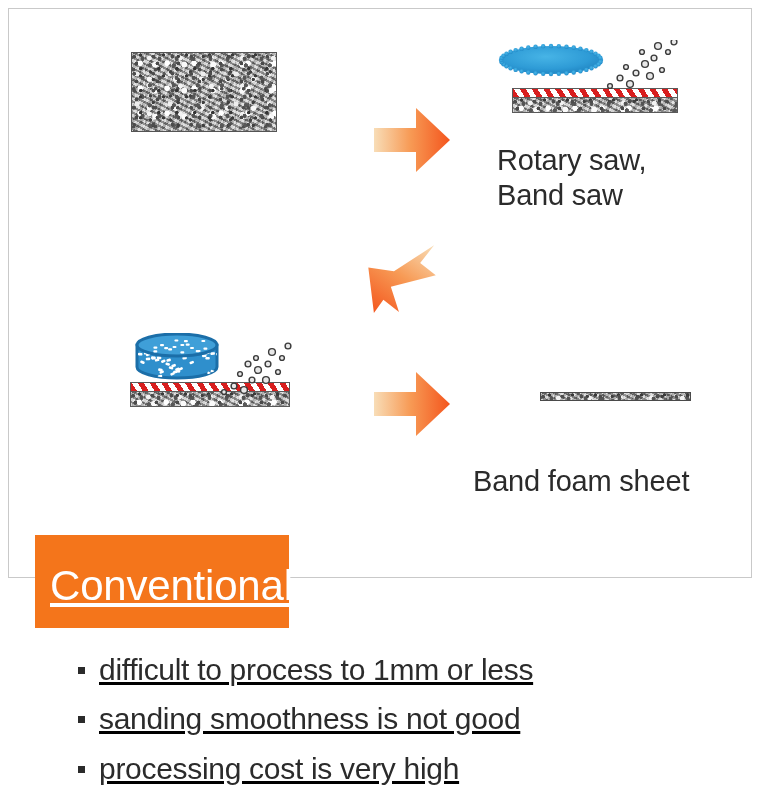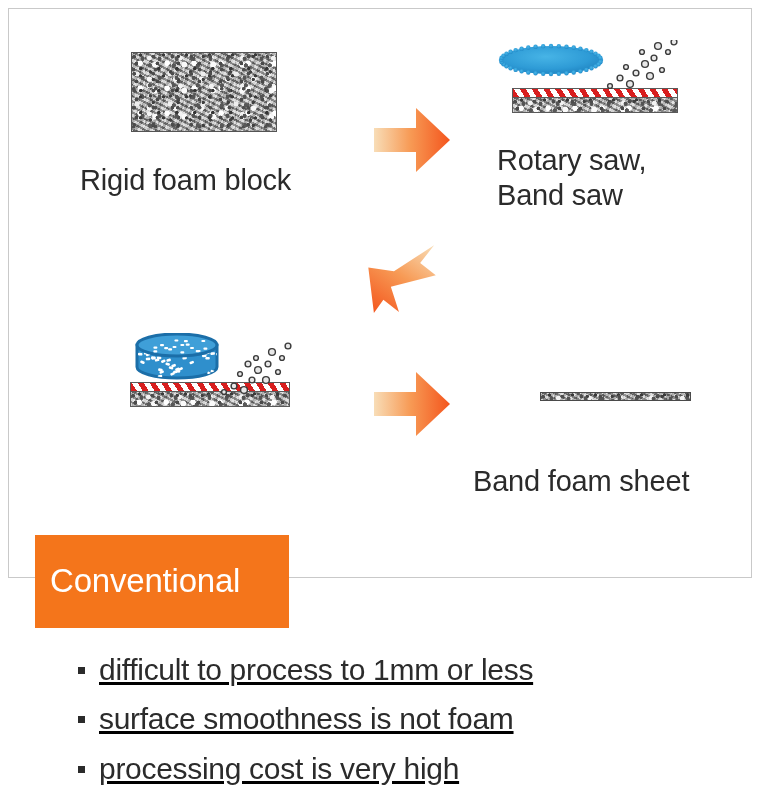--- a/index.html
+++ b/index.html
@@ -153,23 +153,24 @@
     top: 535px;
     width: 254px;
     height: 93px;
     background: #f4751b;
   }
   #conventional-label {
     position: absolute;
     left: 50px;
     top: 562px;
     color: #ffffff;
-    font-size: 33px;
+    font-size: 42px;
     letter-spacing: -0.2px;
     white-space: pre;
+    text-decoration: underline;
   }
 
   
   #bullet-list {
     position: absolute;
     left: 78px;
     top: 652px;
     width: 640px;
     text-decoration: underline;
   }
@@ -196,21 +197,20 @@
   }
 </style>
 </head>
 <body>
 
 <div id="slide">
 
   <div id="process-box"></div>
 
   <div id="foam-block" class="foam-texture"></div>
-  <div class="label" id="label-rigid-foam-block">Rigid foam block</div>
 
   <svg id="saw-blade" viewBox="0 0 108 36">
     <defs>
       <radialGradient id="bladeGrad" cx="45%" cy="38%" r="70%">
         <stop offset="0%" stop-color="#47b4e6"></stop>
         <stop offset="62%" stop-color="#2e9bd6"></stop>
         <stop offset="100%" stop-color="#1c7fbd"></stop>
       </radialGradient>
     </defs>
     <g fill="url(#bladeGrad)">
@@ -421,21 +421,21 @@
   <div id="conventional-badge"></div>
   <div id="conventional-label">Conventional</div>
 
   <div id="bullet-list">
     <div class="bullet-row">
       <span class="bullet-mark"></span>
       <span class="bullet-text">difficult to process to 1mm or less</span>
     </div>
     <div class="bullet-row">
       <span class="bullet-mark"></span>
-      <span class="bullet-text">surface smoothness is not foam</span>
+      <span class="bullet-text">sanding smoothness is not good</span>
     </div>
     <div class="bullet-row">
       <span class="bullet-mark"></span>
       <span class="bullet-text">processing cost is very high</span>
     </div>
   </div>
 
 </div>
 
 </body></html>

